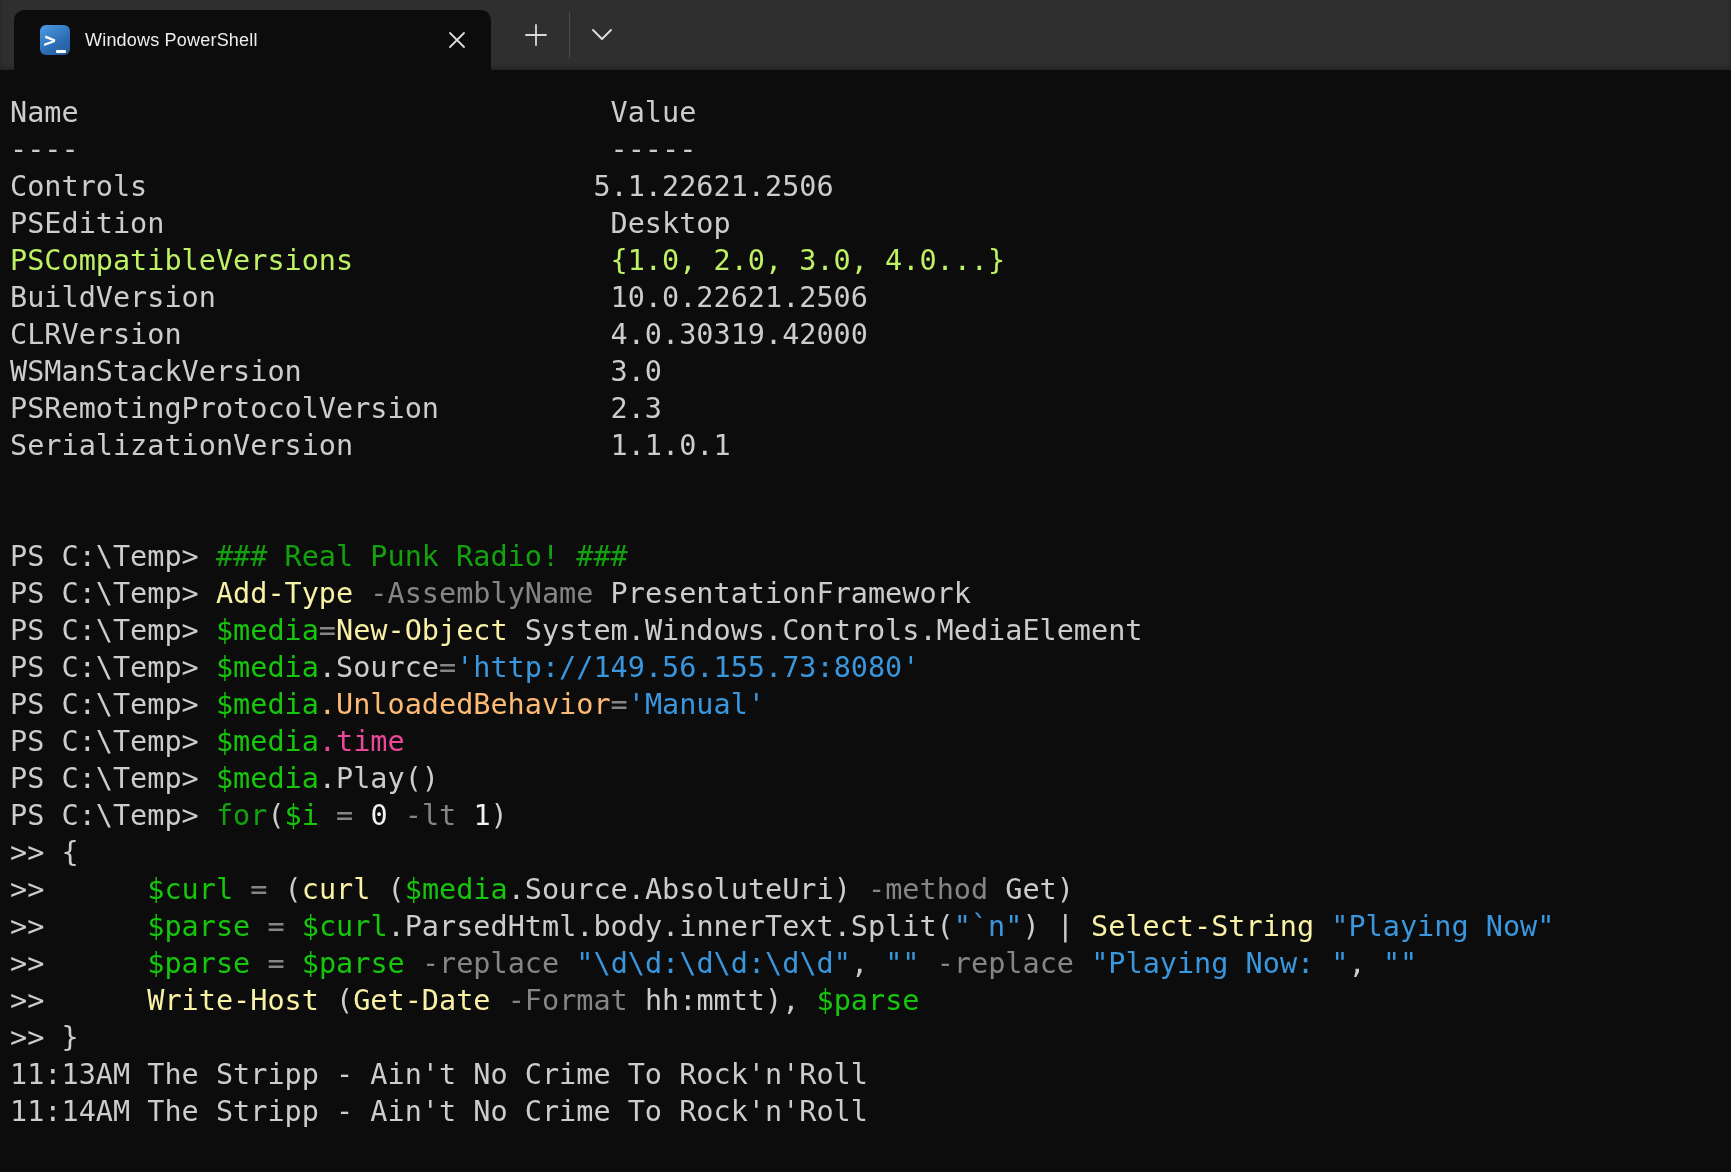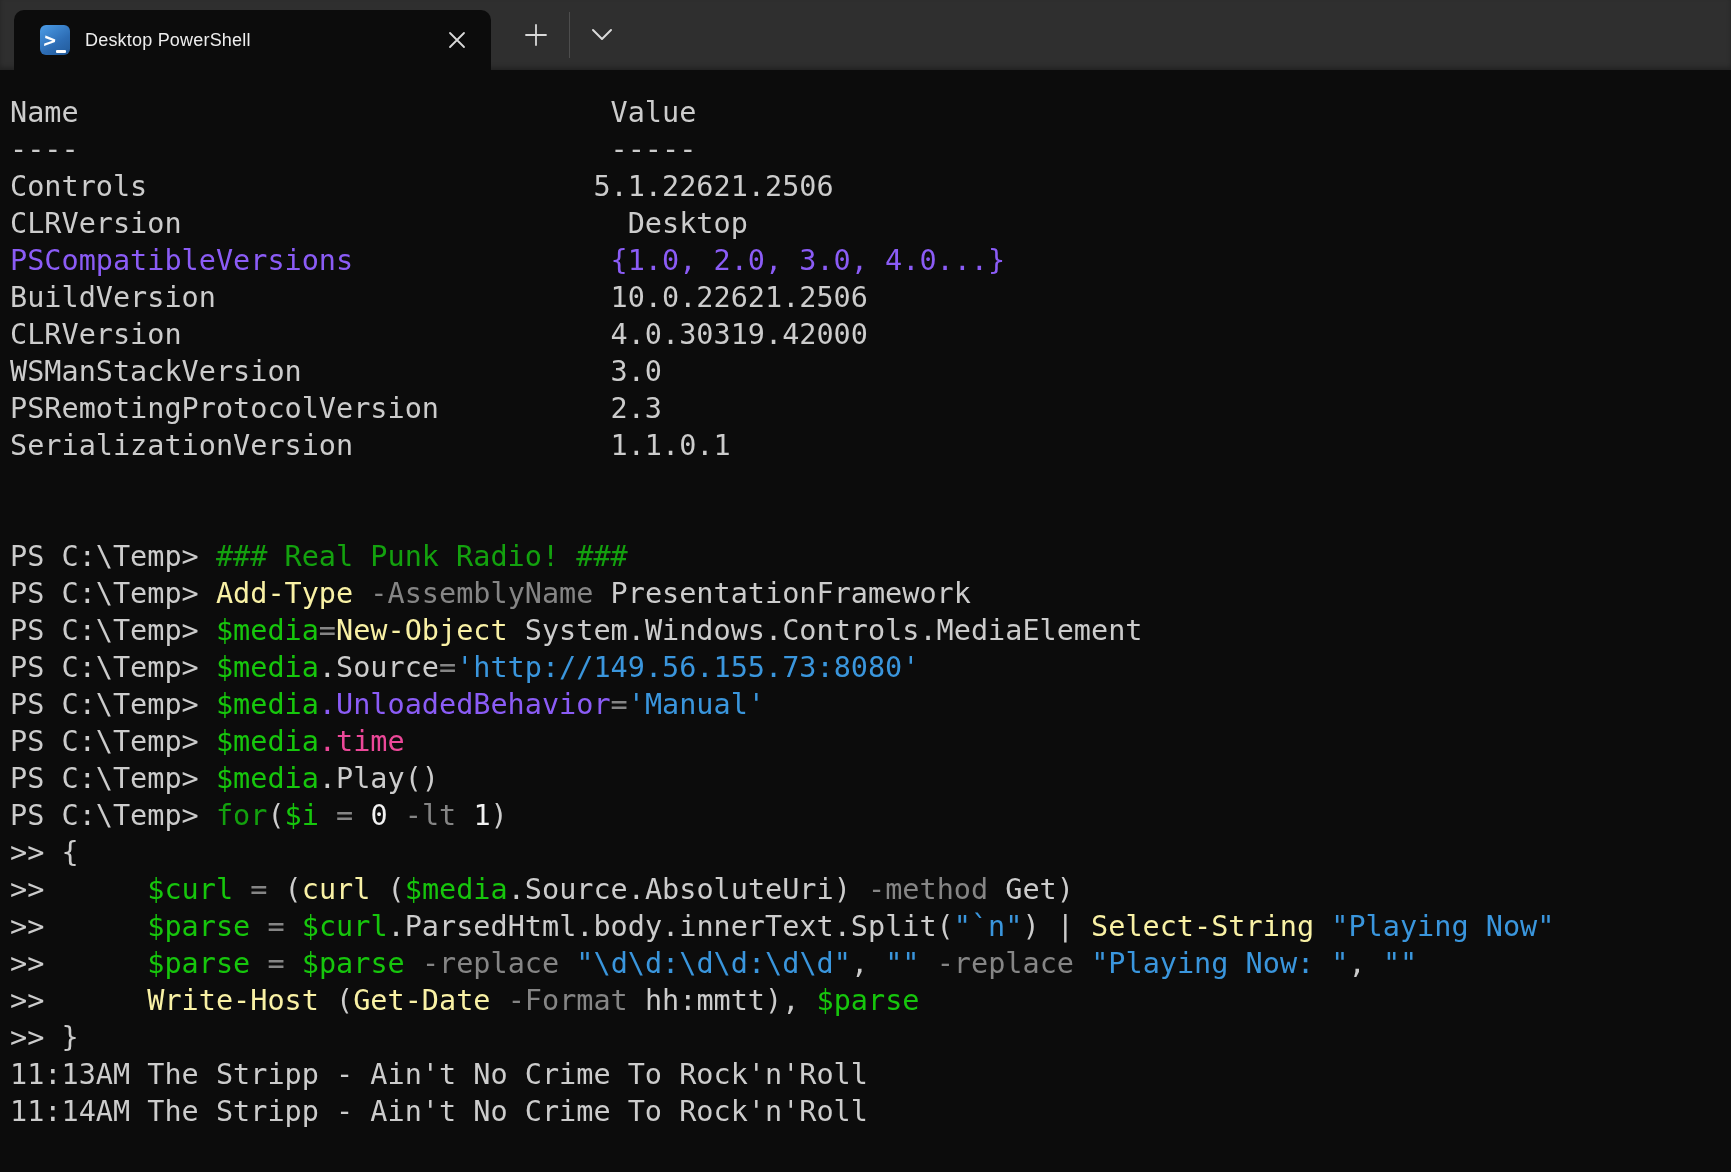--- a/index.html
+++ b/index.html
@@ -65,21 +65,21 @@
 
 <div class="window">
 
   <div class="tabbar">
 
     <div class="tab">
       <div class="ps-icon">
         <span class="gt">&gt;</span>
         <span class="us"></span>
       </div>
-      <span class="tab-title">Desktop PowerShell</span>
+      <span class="tab-title">Windows PowerShell</span>
       <button class="icon-btn tab-close">
         <svg width="18" height="18" viewBox="0 0 18 18">
           <path d="M2 2 L16 16 M16 2 L2 16" stroke="#d9d9d9" stroke-width="1.8" fill="none" stroke-linecap="round"></path>
         </svg>
       </button>
     </div>
 
     <button class="icon-btn newtab">
       <svg width="22" height="22" viewBox="0 0 22 22">
         <path d="M11 1 V21 M1 11 H21" stroke="#d9d9d9" stroke-width="1.8" fill="none" stroke-linecap="round"></path>
@@ -93,34 +93,34 @@
         <path d="M2 2 L11 11 L20 2" stroke="#d9d9d9" stroke-width="2" fill="none" stroke-linecap="round" stroke-linejoin="round"></path>
       </svg>
     </button>
 
   </div>
 
   <div class="screen" id="screen">
       <div class="line"><span style="color: rgb(204, 204, 204);">Name                               Value</span></div>
       <div class="line"><span style="color: rgb(204, 204, 204);">----                               -----</span></div>
       <div class="line"><span style="color: rgb(204, 204, 204);">Controls                          5.1.22621.2506</span></div>
-      <div class="line"><span style="color: rgb(204, 204, 204);">CLRVersion                          Desktop</span></div>
-      <div class="line"><span style="color: #8b5cf6; margin-top: 28px;">PSCompatibleVersions               {1.0, 2.0, 3.0, 4.0...}</span></div>
+      <div class="line"><span style="color: rgb(204, 204, 204);">PSEdition                          Desktop</span></div>
+      <div class="line"><span style="color: #bef264; margin-top: 28px;">PSCompatibleVersions               {1.0, 2.0, 3.0, 4.0...}</span></div>
       <div class="line"><span style="color: rgb(204, 204, 204);">BuildVersion                       10.0.22621.2506</span></div>
       <div class="line"><span style="color: rgb(204, 204, 204);">CLRVersion                         4.0.30319.42000</span></div>
       <div class="line"><span style="color: rgb(204, 204, 204);">WSManStackVersion                  3.0</span></div>
       <div class="line"><span style="color: rgb(204, 204, 204);">PSRemotingProtocolVersion          2.3</span></div>
       <div class="line"><span style="color: rgb(204, 204, 204);">SerializationVersion               1.1.0.1</span></div>
       <div class="line"></div>
       <div class="line"></div>
       <div class="line"><span style="color: rgb(204, 204, 204);">PS C:\Temp&gt; </span><span style="color: rgb(19, 161, 14);">### Real Punk Radio! ###</span></div>
       <div class="line"><span style="color: rgb(204, 204, 204);">PS C:\Temp&gt; </span><span style="color: rgb(249, 241, 165);">Add-Type</span><span style="color: rgb(204, 204, 204);"> </span><span style="color: rgb(133, 133, 133);">-AssemblyName</span><span style="color: rgb(204, 204, 204);"> PresentationFramework</span></div>
       <div class="line"><span style="color: rgb(204, 204, 204);">PS C:\Temp&gt; </span><span style="color: rgb(22, 198, 12);">$media</span><span style="color: rgb(133, 133, 133);">=</span><span style="color: rgb(249, 241, 165); text-align: right;">New-Object</span><span style="color: rgb(204, 204, 204);"> System.Windows.Controls.MediaElement</span></div>
       <div class="line"><span style="color: rgb(204, 204, 204);">PS C:\Temp&gt; </span><span style="color: rgb(22, 198, 12);">$media</span><span style="color: rgb(204, 204, 204);">.Source</span><span style="color: rgb(133, 133, 133);">=</span><span style="color: rgb(58, 150, 221);">'http://149.56.155.73:8080'</span></div>
-      <div class="line"><span style="color: rgb(204, 204, 204);">PS C:\Temp&gt; </span><span style="color: rgb(22, 198, 12);">$media</span><span style="color: #8b5cf6; margin-top: 44px;">.UnloadedBehavior</span><span style="color: rgb(133, 133, 133);">=</span><span style="color: rgb(58, 150, 221);">'Manual'</span></div>
+      <div class="line"><span style="color: rgb(204, 204, 204);">PS C:\Temp&gt; </span><span style="color: rgb(22, 198, 12);">$media</span><span style="color: #fdba74; margin-top: 44px;">.UnloadedBehavior</span><span style="color: rgb(133, 133, 133);">=</span><span style="color: rgb(58, 150, 221);">'Manual'</span></div>
       <div class="line"><span style="color: rgb(204, 204, 204);">PS C:\Temp&gt; </span><span style="color: rgb(22, 198, 12);">$media</span><span style="color: #ec4899;">.time</span></div>
       <div class="line"><span style="color: rgb(204, 204, 204);">PS C:\Temp&gt; </span><span style="color: rgb(22, 198, 12);">$media</span><span style="color: rgb(204, 204, 204);">.Play()</span></div>
       <div class="line"><span style="color: rgb(204, 204, 204);">PS C:\Temp&gt; </span><span style="color: rgb(19, 161, 14);">for</span><span style="color: rgb(204, 204, 204);">(</span><span style="color: rgb(22, 198, 12);">$i</span><span style="color: rgb(204, 204, 204);"> </span><span style="color: rgb(133, 133, 133);">=</span><span style="color: rgb(204, 204, 204);"> </span><span style="color: rgb(242, 242, 242);">0</span><span style="color: rgb(204, 204, 204);"> </span><span style="color: rgb(133, 133, 133);">-lt</span><span style="color: rgb(204, 204, 204);"> </span><span style="color: rgb(242, 242, 242);">1</span><span style="color: rgb(204, 204, 204);">)</span></div>
       <div class="line"><span style="color: rgb(204, 204, 204);">&gt;&gt; {</span></div>
       <div class="line"><span style="color: rgb(204, 204, 204);">&gt;&gt;      </span><span style="color: rgb(22, 198, 12);">$curl</span><span style="color: rgb(204, 204, 204);"> </span><span style="color: rgb(133, 133, 133);">=</span><span style="color: rgb(204, 204, 204);"> (</span><span style="color: rgb(249, 241, 165);">curl</span><span style="color: rgb(204, 204, 204);"> (</span><span style="color: rgb(22, 198, 12);">$media</span><span style="color: rgb(204, 204, 204);">.Source.AbsoluteUri) </span><span style="color: rgb(133, 133, 133);">-method</span><span style="color: rgb(204, 204, 204);"> Get)</span></div>
       <div class="line"><span style="color: rgb(204, 204, 204);">&gt;&gt;      </span><span style="color: rgb(22, 198, 12);">$parse</span><span style="color: rgb(204, 204, 204);"> </span><span style="color: rgb(133, 133, 133);">=</span><span style="color: rgb(204, 204, 204);"> </span><span style="color: rgb(22, 198, 12);">$curl</span><span style="color: rgb(204, 204, 204);">.ParsedHtml.body.innerText.Split(</span><span style="color: rgb(58, 150, 221);">"`n"</span><span style="color: rgb(204, 204, 204);">) | </span><span style="color: rgb(249, 241, 165);">Select-String</span><span style="color: rgb(204, 204, 204);"> </span><span style="color: rgb(58, 150, 221);">"Playing Now"</span></div>
       <div class="line"><span style="color: rgb(204, 204, 204);">&gt;&gt;      </span><span style="color: rgb(22, 198, 12);">$parse</span><span style="color: rgb(204, 204, 204);"> </span><span style="color: rgb(133, 133, 133);">=</span><span style="color: rgb(204, 204, 204);"> </span><span style="color: rgb(22, 198, 12);">$parse</span><span style="color: rgb(204, 204, 204);"> </span><span style="color: rgb(133, 133, 133);">-replace</span><span style="color: rgb(204, 204, 204);"> </span><span style="color: rgb(58, 150, 221);">"\d\d:\d\d:\d\d"</span><span style="color: rgb(204, 204, 204);">, </span><span style="color: rgb(58, 150, 221);">""</span><span style="color: rgb(204, 204, 204);"> </span><span style="color: rgb(133, 133, 133);">-replace</span><span style="color: rgb(204, 204, 204);"> </span><span style="color: rgb(58, 150, 221);">"Playing Now: "</span><span style="color: rgb(204, 204, 204);">, </span><span style="color: rgb(58, 150, 221);">""</span></div>
       <div class="line"><span style="color: rgb(204, 204, 204);">&gt;&gt;      </span><span style="color: rgb(249, 241, 165);">Write-Host</span><span style="color: rgb(204, 204, 204);"> (</span><span style="color: rgb(249, 241, 165);">Get-Date</span><span style="color: rgb(204, 204, 204);"> </span><span style="color: rgb(133, 133, 133);">-Format</span><span style="color: rgb(204, 204, 204);"> hh:mmtt)</span><span style="color: rgb(204, 204, 204);">, </span><span style="color: rgb(22, 198, 12);">$parse</span></div>
       <div class="line"><span style="color: rgb(204, 204, 204);">&gt;&gt; }</span></div>
       <div class="line"><span style="color: rgb(204, 204, 204);">11:13AM The Stripp - Ain't No Crime To Rock'n'Roll</span></div>

